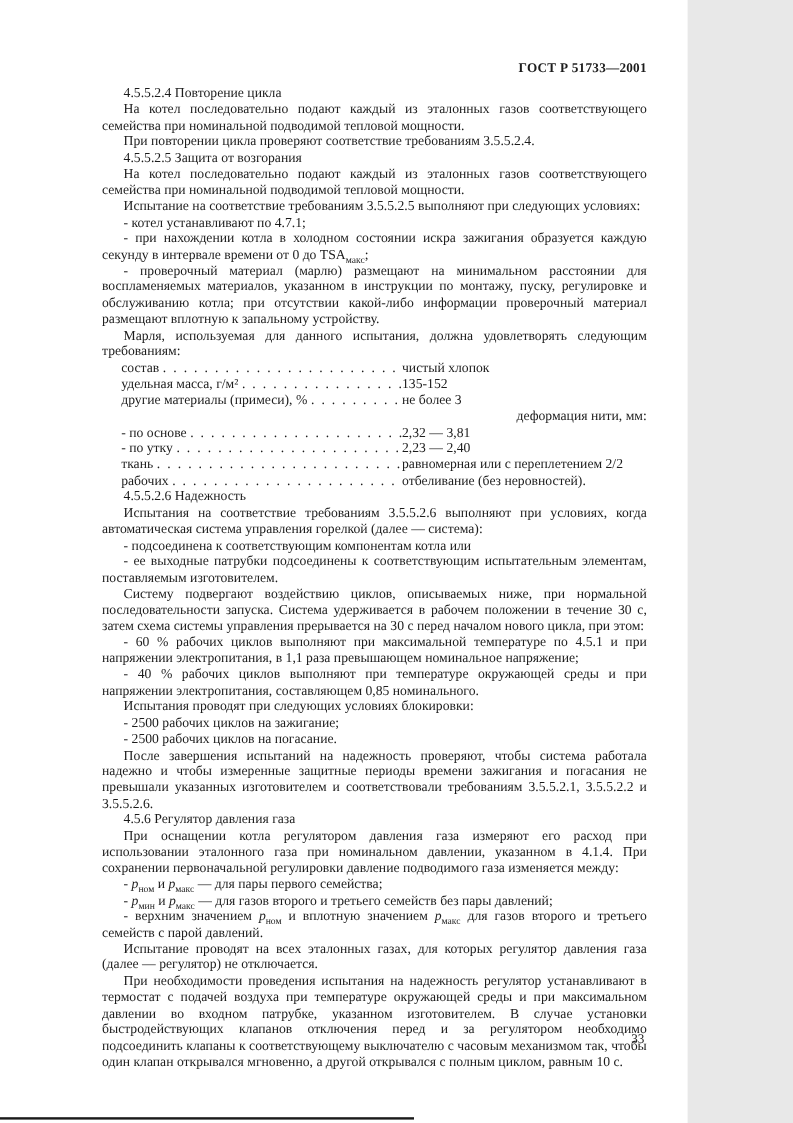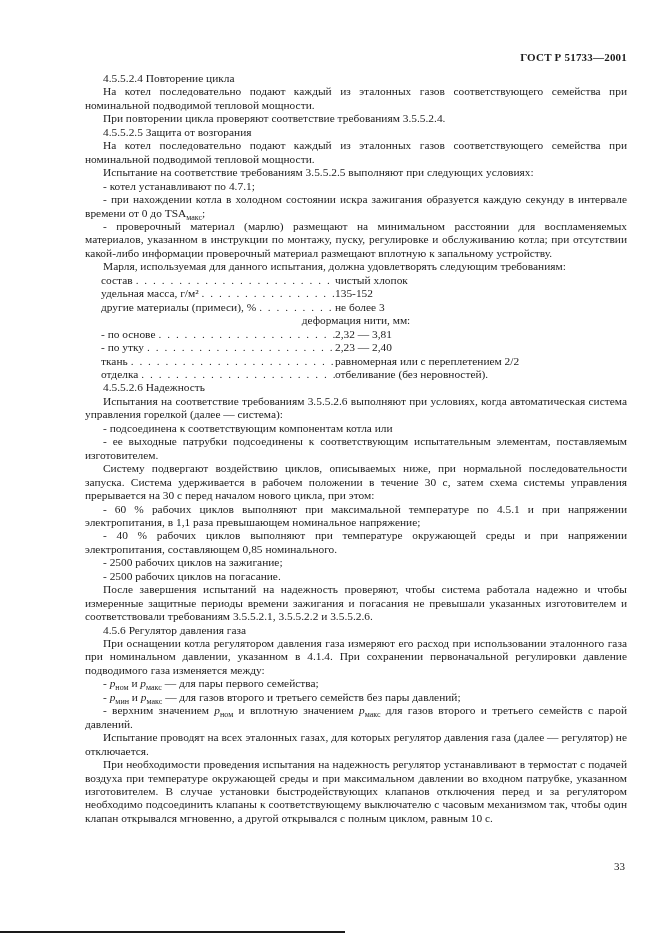--- a/index.html
+++ b/index.html
@@ -3,21 +3,21 @@
 <meta charset="utf-8">
 <style>
   * { margin: 0; padding: 0; box-sizing: border-box; }
   html, body { background: #e8e8e8; }
   body {
     width: 661px; height: 936px;
     font-family: "Liberation Serif", serif;
   }
   .page {
     position: relative;
-    width: 661px; height: 936px;
+    width: 573px; height: 936px;
     background: #ffffff;
     color: #1c1c1c;
     overflow: hidden;
   }
   .doc-header {
     position: absolute;
     top: 51px; left: 85px; right: 34px;
     text-align: right;
     font-weight: bold;
     font-size: 11px;
@@ -47,21 +47,21 @@
   }
   .leader-label { white-space: nowrap; }
   .leader-dots {
     flex: 1 1 auto;
     overflow: hidden;
     white-space: nowrap;
     letter-spacing: 1.5px;
     padding-left: 3px;
   }
   .leader-value { white-space: nowrap; }
-  .leader-head { text-align: center; }
+  .leader-head { text-align: right; }
   .page-number {
     position: absolute;
     top: 860px; right: 36px;
     font-size: 11px;
   }
   .scan-edge {
     position: absolute;
     left: 0; bottom: 3px;
     width: 345px; height: 2px;
     background: #1a1a1a;
@@ -122,32 +122,33 @@
       </div>
       <div class="leader-row">
         <span class="leader-left">
           <span class="leader-label">ткань</span>
           <span class="leader-dots">. . . . . . . . . . . . . . . . . . . . . . . . . . . . . . . . . . . . . . . . . . . . . . . . . . . . . . . . . . . . . . . . . . . . . . . . . . . . . . . . </span>
         </span>
         <span class="leader-value">равномерная или с переплетением 2/2</span>
       </div>
       <div class="leader-row">
         <span class="leader-left">
-          <span class="leader-label">отделка</span>
+          <span class="leader-label">рабочих</span>
           <span class="leader-dots">. . . . . . . . . . . . . . . . . . . . . . . . . . . . . . . . . . . . . . . . . . . . . . . . . . . . . . . . . . . . . . . . . . . . . . . . . . . . . . . . </span>
         </span>
         <span class="leader-value">отбеливание (без неровностей).</span>
       </div>
       <p class="heading">4.5.5.2.6  Надежность</p>
       <p class="para">Испытания на соответствие требованиям 3.5.5.2.6 выполняют при условиях, когда автоматическая система управления горелкой (далее — система):</p>
       <p class="para">- подсоединена к соответствующим компонентам котла или</p>
       <p class="para">- ее выходные патрубки подсоединены к соответствующим испытательным элементам, поставляемым изготовителем.</p>
       <p class="para">Систему подвергают воздействию циклов, описываемых ниже, при нормальной последовательности запуска. Система удерживается в рабочем положении в течение 30 с, затем схема системы управления прерывается на 30 с перед началом нового цикла, при этом:</p>
       <p class="para">- 60 % рабочих циклов выполняют при максимальной температуре по 4.5.1 и при напряжении электропитания, в 1,1 раза превышающем номинальное напряжение;</p>
       <p class="para">- 40 % рабочих циклов выполняют при температуре окружающей среды и при напряжении электропитания, составляющем 0,85 номинального.</p>
+      <p class="para">Испытания проводят при следующих условиях блокировки:</p>
       <p class="para">- 2500 рабочих циклов на зажигание;</p>
       <p class="para">- 2500 рабочих циклов на погасание.</p>
       <p class="para">После завершения испытаний на надежность проверяют, чтобы система работала надежно и чтобы измеренные защитные периоды времени зажигания и погасания не превышали указанных изготовителем и соответствовали требованиям 3.5.5.2.1, 3.5.5.2.2 и 3.5.5.2.6.</p>
       <p class="heading">4.5.6  Регулятор давления газа</p>
       <p class="para">При оснащении котла регулятором давления газа измеряют его расход при использовании эталонного газа при номинальном давлении, указанном в 4.1.4. При сохранении первоначальной регулировки давление подводимого газа изменяется между:</p>
       <p class="para"><span>- </span><span class="it">p</span><sub>ном</sub><span> и </span><span class="it">p</span><sub>макс</sub><span> — для пары первого семейства;</span></p>
       <p class="para"><span>- </span><span class="it">p</span><sub>мин</sub><span> и </span><span class="it">p</span><sub>макс</sub><span> — для газов второго и третьего семейств без пары давлений;</span></p>
       <p class="para"><span>- верхним значением </span><span class="it">p</span><sub>ном</sub><span> и вплотную значением </span><span class="it">p</span><sub>макс</sub><span> для газов второго и третьего семейств с парой давлений.</span></p>
       <p class="para">Испытание проводят на всех эталонных газах, для которых регулятор давления газа (далее — регулятор) не отключается.</p>
       <p class="para">При необходимости проведения испытания на надежность регулятор устанавливают в термостат с подачей воздуха при температуре окружающей среды и при максимальном давлении во входном патрубке, указанном изготовителем. В случае установки быстродействующих клапанов отключения перед и за регулятором необходимо подсоединить клапаны к соответствующему выключателю с часовым механизмом так, чтобы один клапан открывался мгновенно, а другой открывался с полным циклом, равным 10 с.</p>

